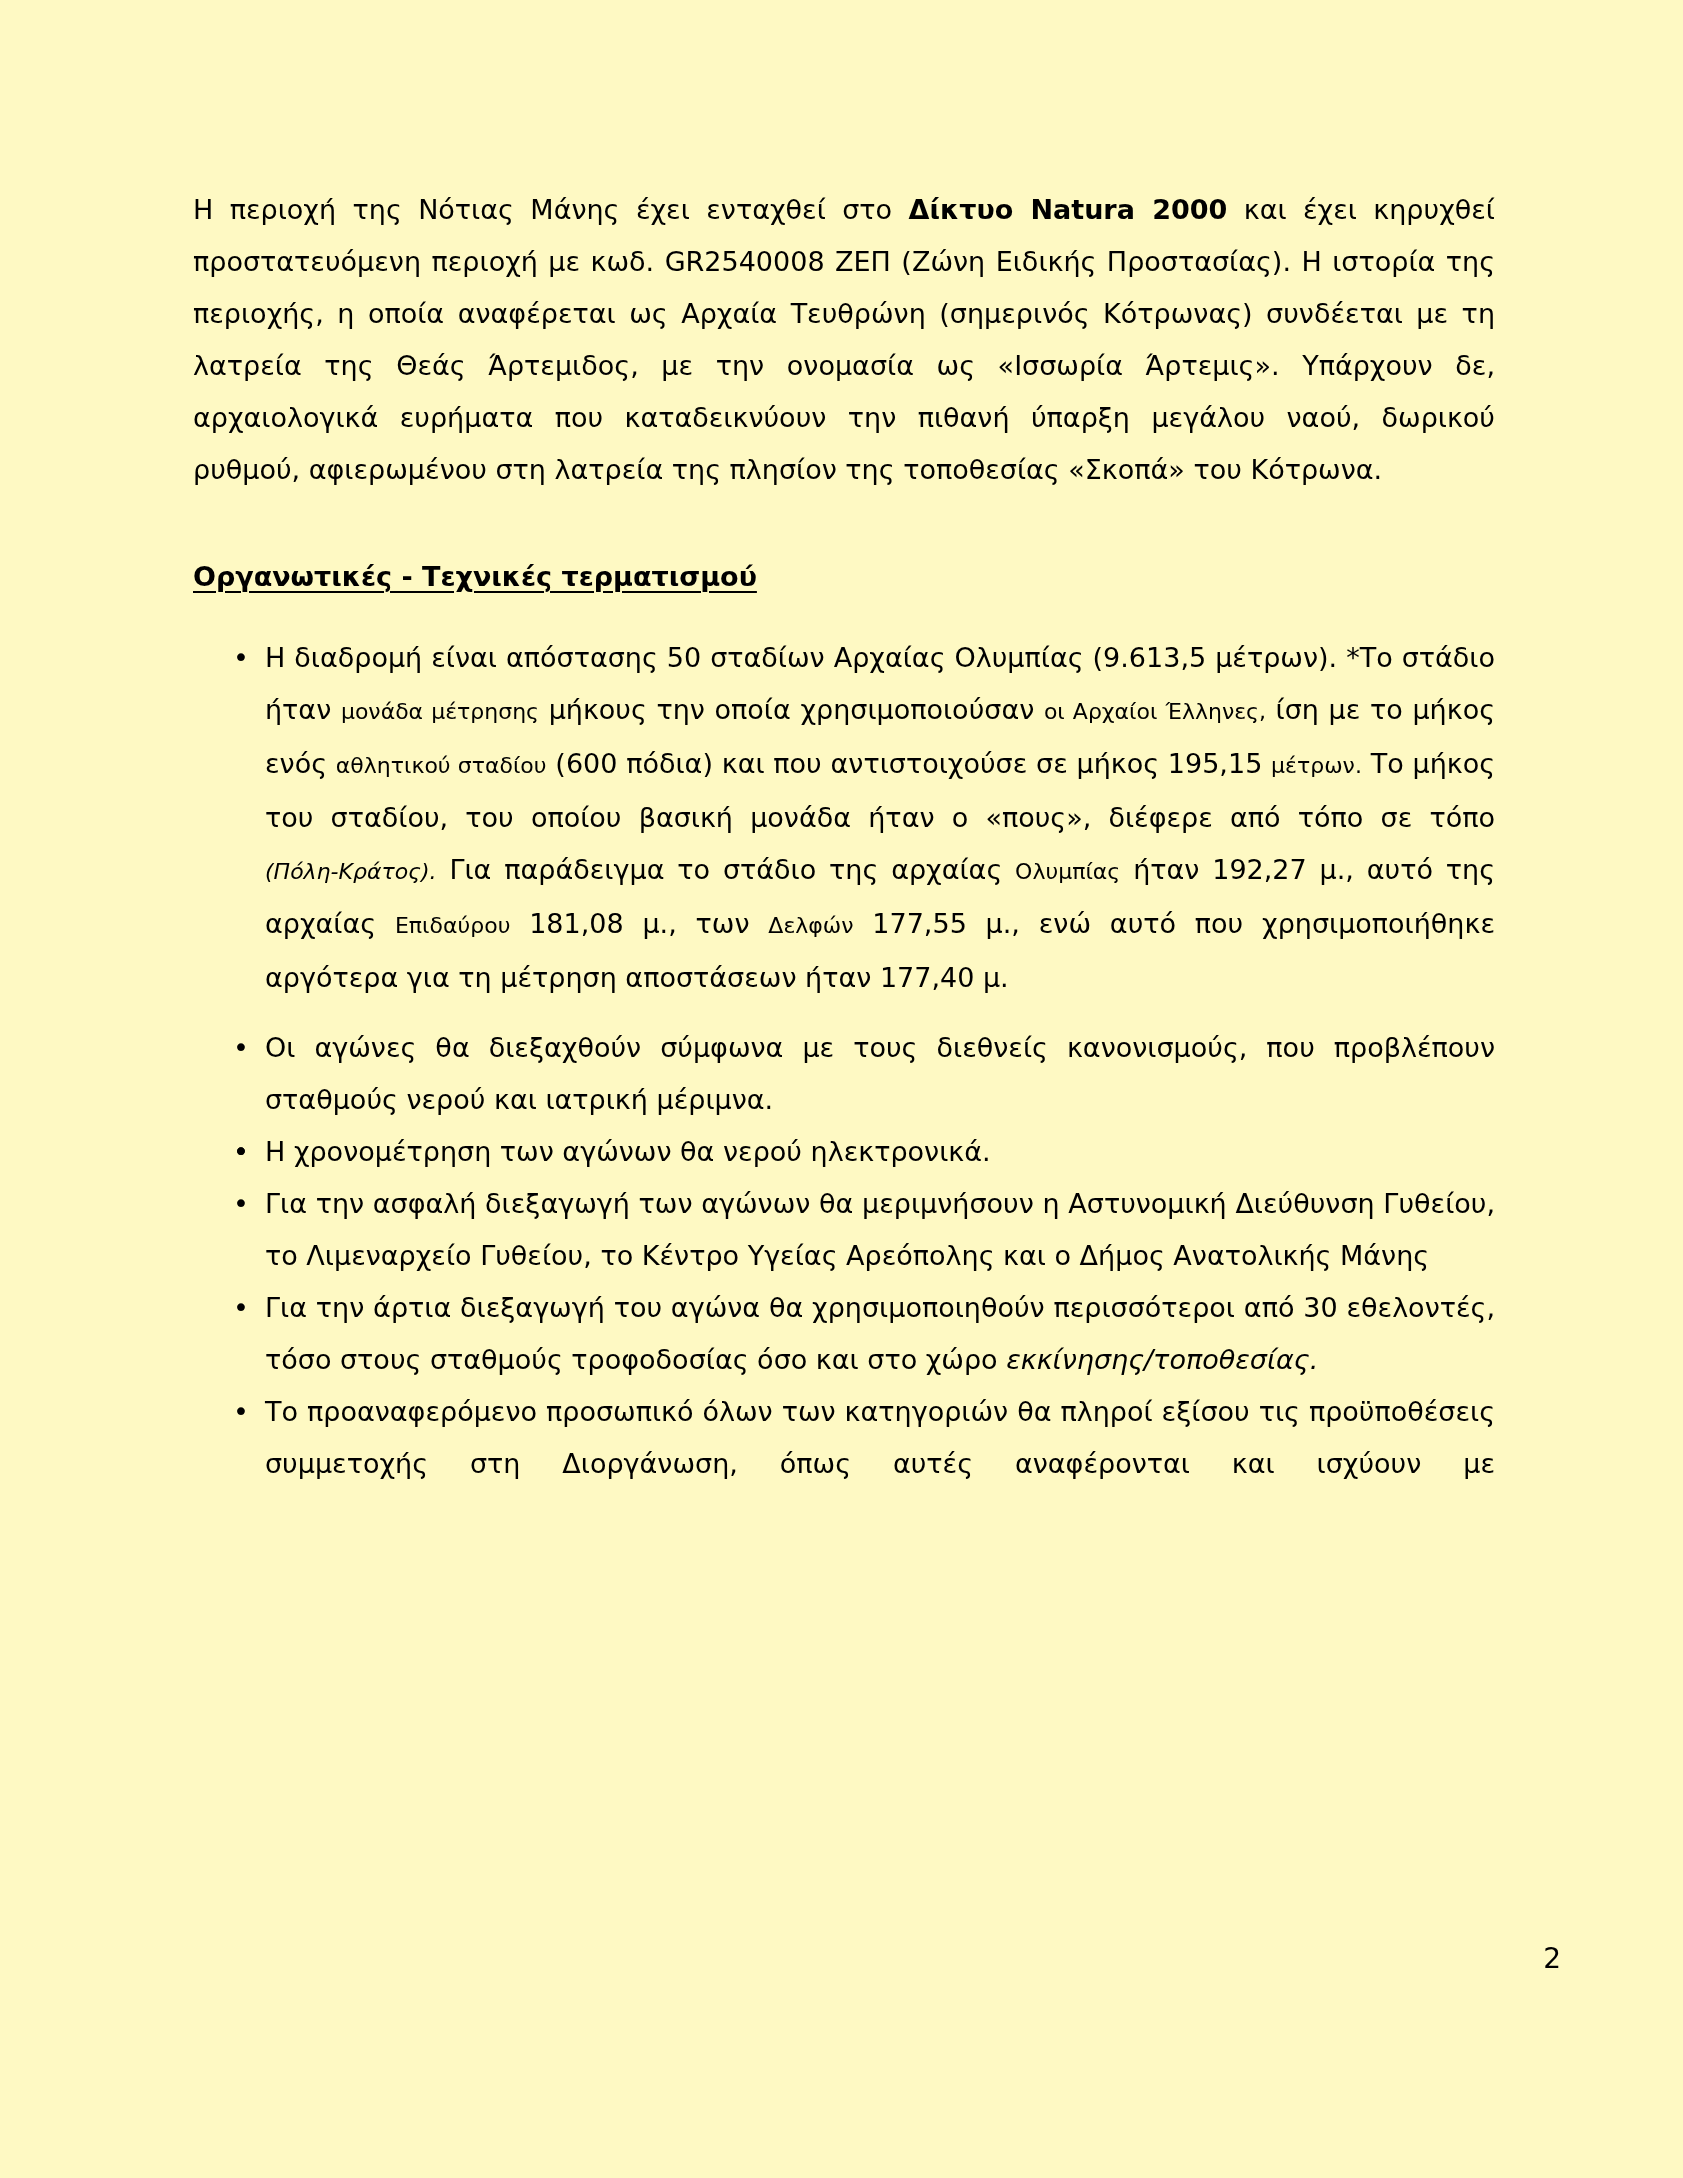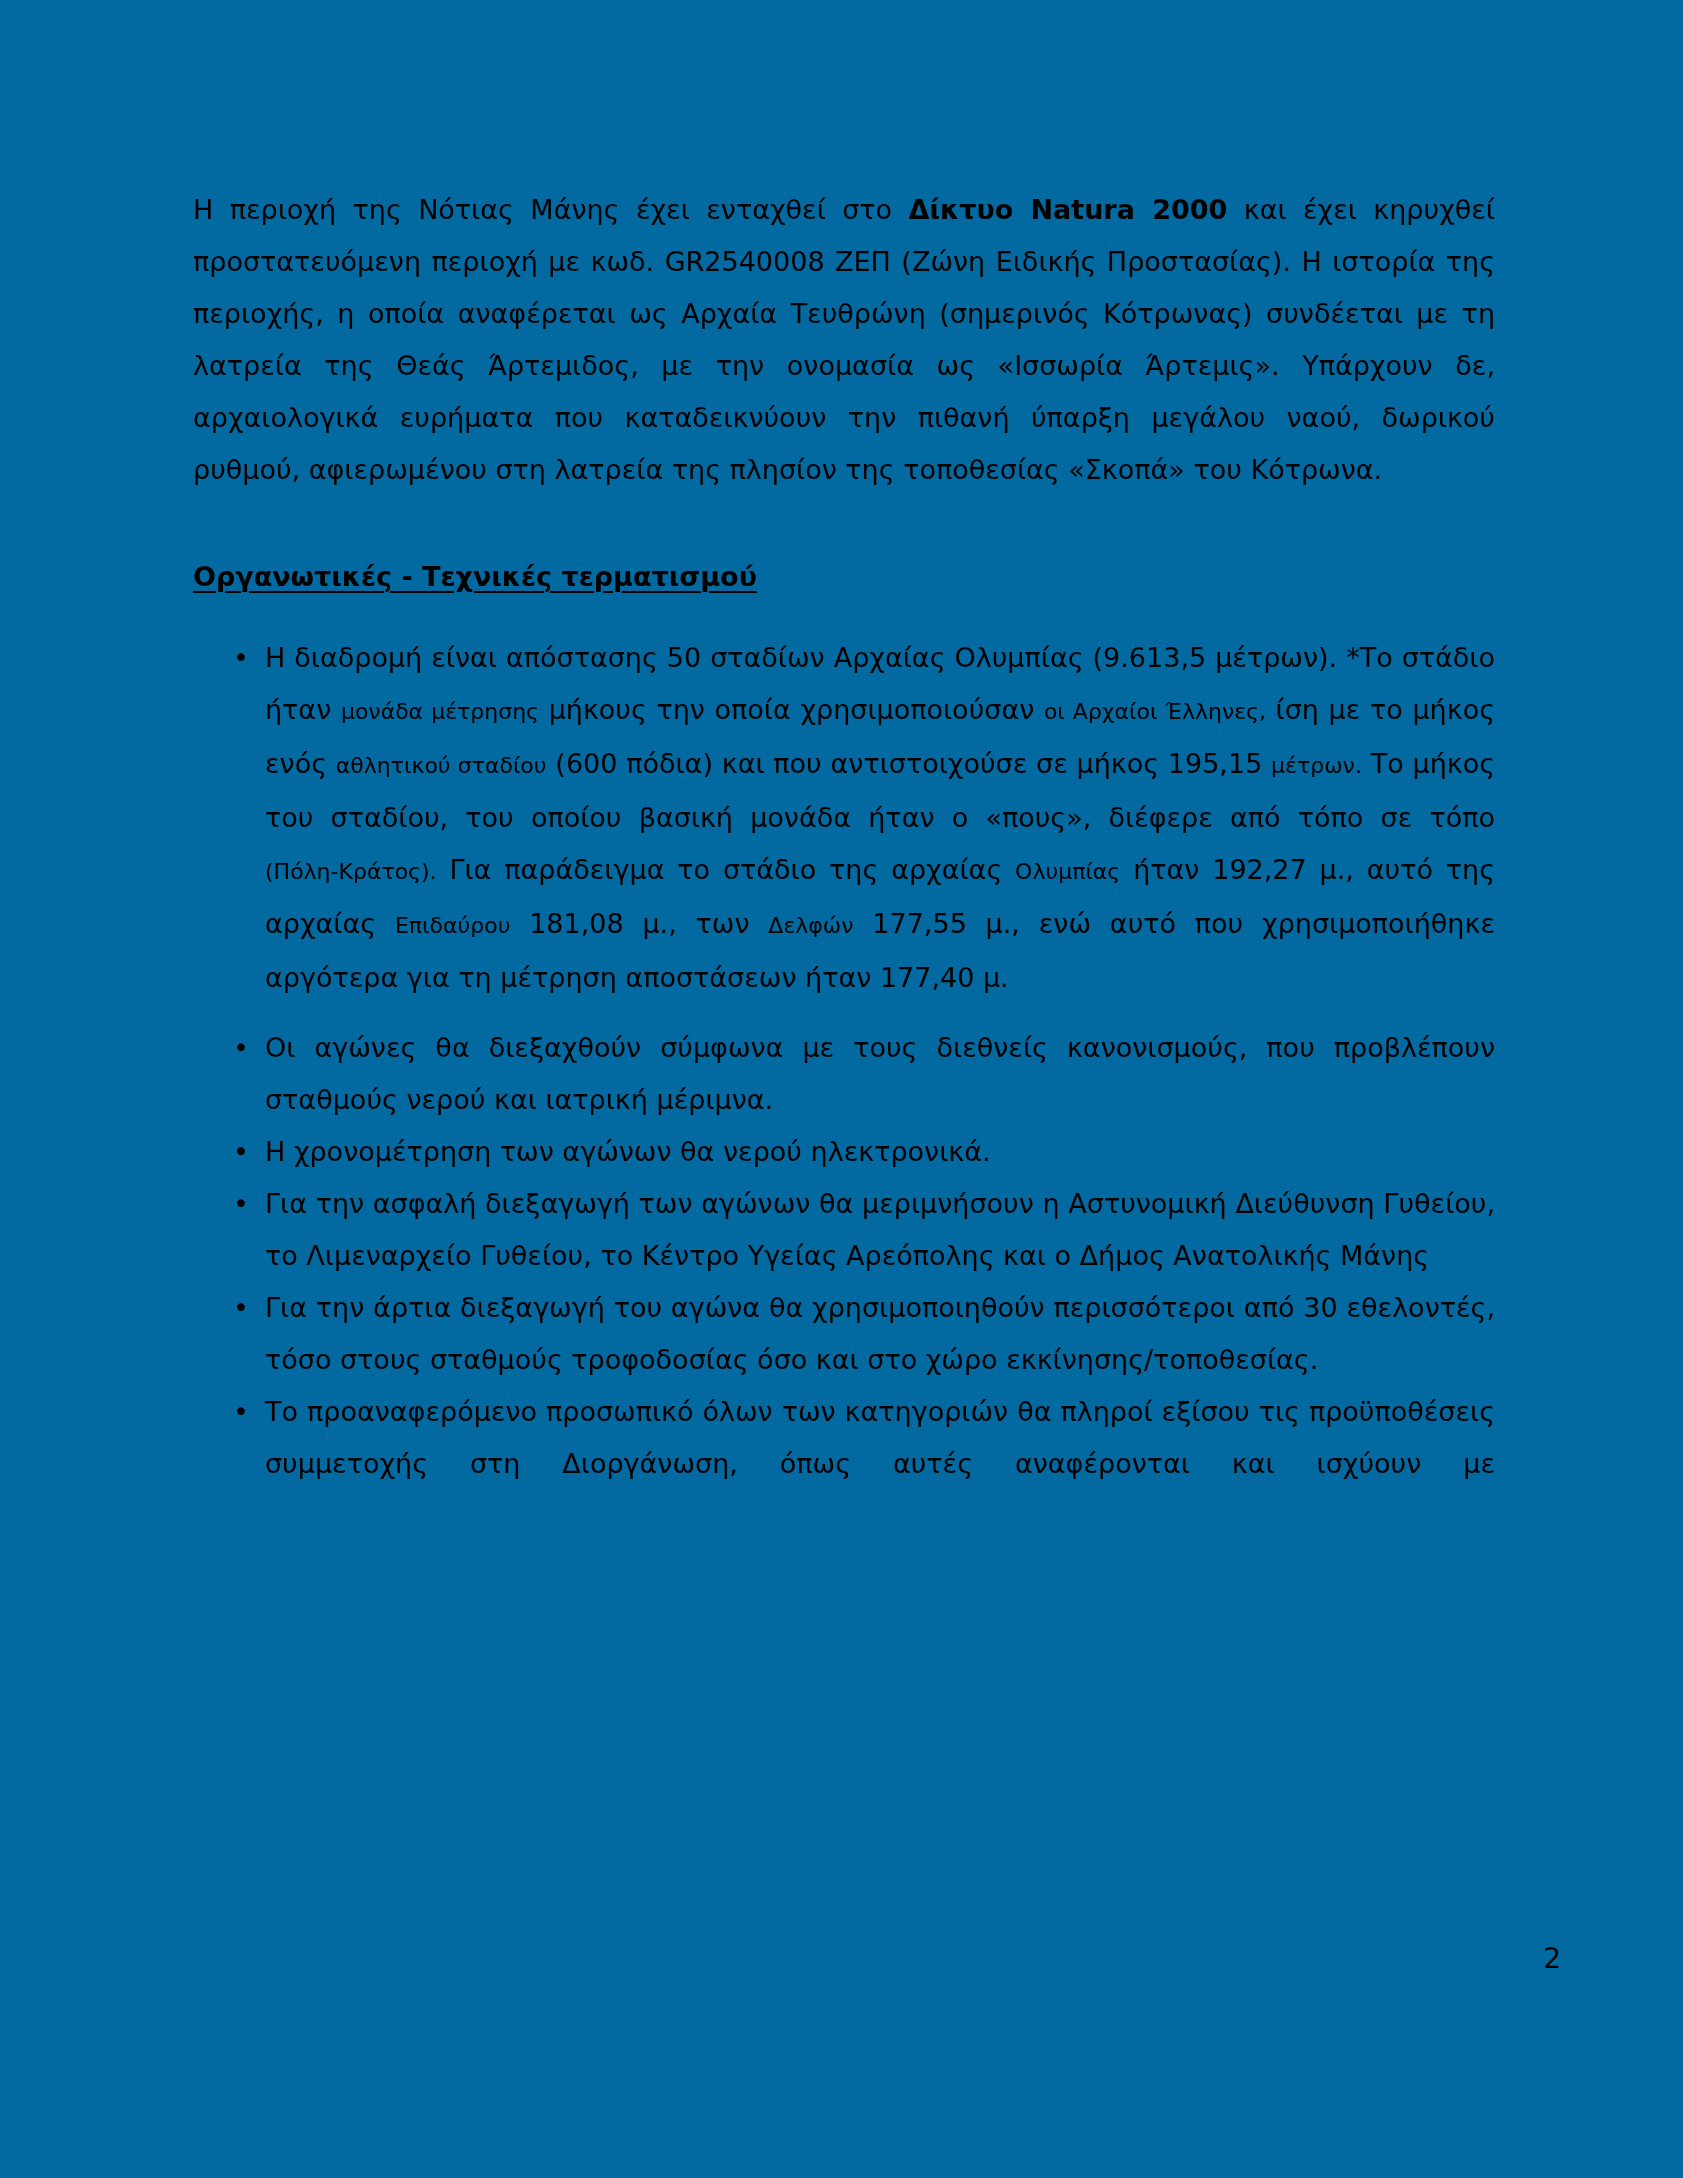--- a/index.html
+++ b/index.html
@@ -1,20 +1,20 @@
 <!DOCTYPE html>
 <html lang="el"><head>
 <meta charset="utf-8">
 <style>
   html, body { margin: 0; padding: 0; background: #ffffff; }
   .page {
     position: relative;
     width: 1683px;
     height: 2178px;
-    background: #0369a1;
+    background: #fef9c3;
     overflow: hidden;
     font-family: "DejaVu Sans", sans-serif;
     color: #000000;
   }
   .content {
     position: absolute;
     left: 193px;
     top: 184px;
     width: 1302px;
   }
@@ -44,21 +44,21 @@
   .marker {
     position: absolute;
     left: 40px;
     top: 0;
     font-size: 27px;
     line-height: 52px;
   }
   .bullet-title { font-weight: bold; text-align: left; }
   .b  { font-weight: bold; }
   .sm { font-size: 22px; }
-  .nb { white-space: nowrap; }
+  .nb { white-space: nowrap; font-style: italic; }
   .justify-last { text-align-last: justify; }
   .space-after { margin-bottom: 18px; }
   .footer-page-number {
     position: absolute;
     right: 122px;
     top: 1942px;
     font-size: 28px;
     line-height: normal;
   }
 </style>

